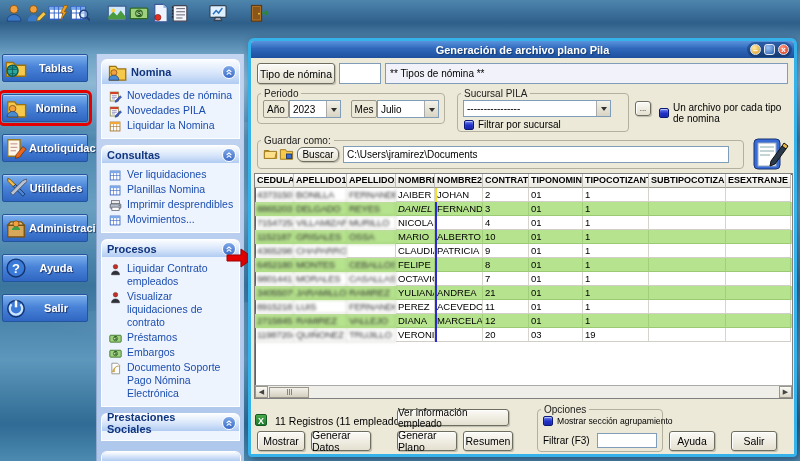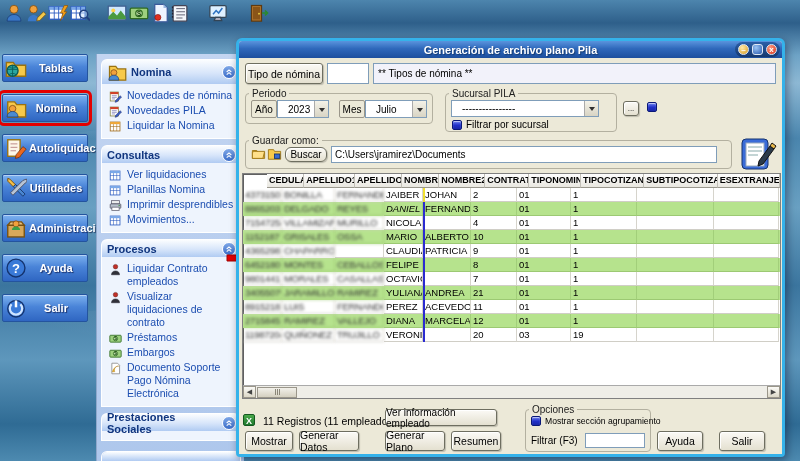--- a/index.html
+++ b/index.html
@@ -40,21 +40,21 @@
   .menu-item { display:flex; align-items:flex-start; padding:1px 2px; cursor:pointer; }
   .menu-item .ic { width:14px; height:13px; flex:0 0 14px; margin-right:4px; margin-top:0; }
   .menu-item .ic svg { width:13px; height:13px; }
   .menu-item .lbl { color:#1b4db0; font-size:10.5px; line-height:13px; }
   .menu-item.hl-red { outline:2.5px solid #e40000; outline-offset:0px; }
   #bottom-stub { position:absolute; bottom:0; left:5px; width:138px; height:9px; border-radius:5px 5px 0 0;
                  background:linear-gradient(180deg,#fbfdff,#b0cbf2); box-shadow:0 0 0 1px #fff; }
   
   #red-arrow { position:absolute; left:226px; top:247px; width:28px; height:22px; }
   
-  #dialog { position:absolute; left:236px; top:38px; width:549px; height:419px;
+  #dialog { position:absolute; left:248px; top:38px; width:549px; height:419px;
             border:3px solid #35b2ea; border-radius:6px 6px 4px 4px; background:#ece9d8;
             box-shadow:2px 3px 8px rgba(0,0,30,.4); }
   #titlebar { position:relative; height:17px; border-radius:3px 3px 0 0;
               background:linear-gradient(180deg,#5a94dd 0%,#2f68bb 45%,#1d4f9e 100%);
               display:flex; align-items:center; justify-content:center; }
   #title-text { color:#fff; font-size:11px; font-weight:bold; text-shadow:1px 1px 1px #143a70; }
   #win-btns { position:absolute; right:2px; top:1px; height:15px; padding:1px 3px; border-radius:8px;
               background:linear-gradient(180deg,#2c5fa8,#16386e); display:flex; gap:3px; align-items:center;}
   .wbtn { width:11px; height:11px; border-radius:50%; border:1px solid #dfe8f5; color:#fff; font-size:8px;
           line-height:9px; text-align:center; font-weight:bold; cursor:pointer; }
@@ -62,34 +62,34 @@
   .wbtn.max { background:radial-gradient(circle at 35% 30%,#9cc4f4,#2a5cb0); border-radius:3px;}
   .wbtn.cls { background:radial-gradient(circle at 35% 30%,#ff9a80,#d63018); }
   #dlg-body { position:absolute; left:0; top:17px; right:0; bottom:0; background:#ece9d8; }
   .btn { position:absolute; display:flex; align-items:center; justify-content:center;
          background:linear-gradient(180deg,#fbfaf6,#e4e0d0); border:1px solid #6e6e60; border-radius:3px;
          box-shadow: inset 1px 1px 0 #fff, 1px 1px 1px rgba(0,0,0,.2); font-size:10.5px; color:#000; cursor:pointer; }
   .sunken { background:#fff; border:1px solid #7f9db9; font-size:10px; color:#000; }
   fieldset { position:absolute; border:1px solid #b3b0a0; border-radius:4px; }
   legend { font-size:10px; color:#202020; margin-left:3px; padding:0 3px; }
   .combo { position:absolute; background:#fff; border:1px solid #7f9db9; display:flex; align-items:center; }
-  .combo .val { flex:1; font-size:10px; padding-left:10px; white-space:nowrap; overflow:hidden; }
+  .combo .val { flex:1; font-size:10px; padding-left:3px; white-space:nowrap; overflow:hidden; }
   .dd-btn { width:14px; align-self:stretch; background:linear-gradient(180deg,#f4f2e8,#d8d4c4);
             border-left:1px solid #aaa; display:flex; align-items:center; justify-content:center; cursor:pointer;}
   .dd-btn::after { content:""; border:3.5px solid transparent; border-top:4.5px solid #303030; margin-top:4px; }
   .statlbl { position:absolute; background:#ece9d8; border:1px solid #9a968a; border-radius:2px;
              font-size:10px; display:flex; align-items:center; justify-content:center; }
   .bluechk { width:10px; height:10px; border-radius:2px; border:1px solid #0a1878;
              background:linear-gradient(180deg,#6a7ef0 0%,#2030c8 55%,#1a28a8 100%);
              box-shadow:inset 0 1px 1px rgba(255,255,255,.6); flex:0 0 10px; cursor:pointer;}
   .chkrow { position:absolute; display:flex; align-items:center; gap:4px; font-size:10px; color:#000; }
   
   #grid { position:absolute; left:3px; top:115px; width:539px; height:226px; background:#fff;
           border:1px solid #808080; box-shadow: inset 1px 1px 0 #606060; overflow:hidden; }
-  .hrow { display:flex; height:14px;margin-left:24px; }
+  .hrow { display:flex; height:14px; }
   .hcell { background:linear-gradient(180deg,#fdfdfd,#e9e7e0); border-right:1px solid #c2c0b8; border-bottom:1px solid #9a988e;
            font-size:9px; font-weight:bold; color:#000; padding:1px 0 0 2px; white-space:nowrap; overflow:hidden; cursor:pointer;}
   .drow { display:flex; height:14px; }
   .dcell { border-right:1px solid #d6d4cc; border-bottom:1px solid #d0cec6; font-size:9.5px; color:#000;
            padding:1px 0 0 2px; white-space:nowrap; overflow:hidden; }
   .drow.green { background:#b6e38d; }
   .drow.green .dcell { border-right-color:#a2cf7a; border-bottom-color:#9cc973; }
   .blur-cell { filter:blur(1.6px); color:#303030; letter-spacing:-.3px; }
   #col-line-y { position:absolute; left:180px; top:14px; width:2px; height:14px; background:#f0e030; }
   #col-line-b { position:absolute; left:180px; top:28px; width:2px; height:140px; background:#2b2bd0; }
@@ -423,20 +423,21 @@
       <span class="dd-btn"></span>
     </div>
     <div class="btn" style="left:384px;top:43px;width:16px;height:15px;font-size:8px">...</div>
     <div class="chkrow" style="left:213px;top:61px">
       <span class="bluechk"></span>
       <span>Filtrar por sucursal</span>
     </div>
 
     <div class="chkrow" style="left:408px;top:44px">
       <span class="bluechk"></span>
+      <span>Un archivo por cada tipo de nomina</span>
     </div>
 
     <fieldset style="left:6px;top:77px;width:487px;height:34px">
       <legend>Guardar como:</legend>
     </fieldset>
     <span class="mini-ic" style="position:absolute;left:12px;top:89px">
       <svg viewBox="0 0 16 16">
           <path d="M1 4h5l1.5 2H15v7H1z" fill="#f7c94a" stroke="#9a7210"></path>
           <path d="M1 6l2-1h12l-2 8H1z" fill="#ffe08a" stroke="#9a7210"></path>
         </svg>

